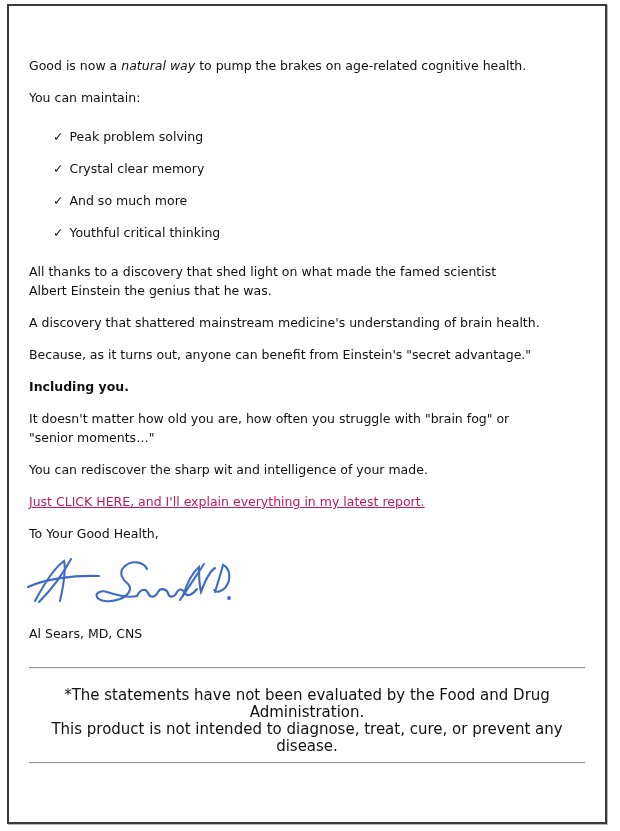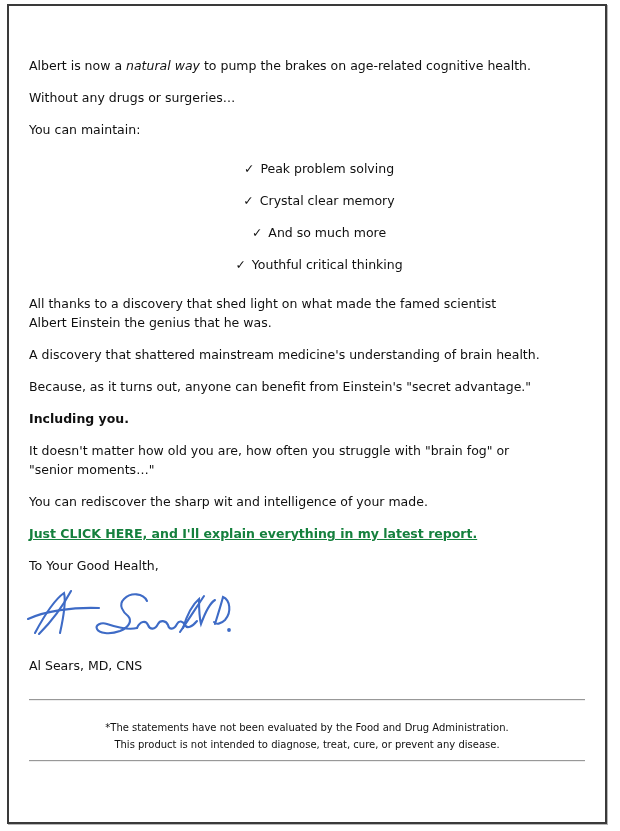--- a/index.html
+++ b/index.html
@@ -20,45 +20,42 @@
     box-shadow: 1px 1px 0 #b6b6b6;
     background: #ffffff;
     padding: 50px 20px 0 20px;
     overflow: hidden;
   }
   p { margin: 13px 0; line-height: 19px; }
   .page p:first-of-type { margin-top: 0; }
   .ln { white-space: pre; }
   em { font-style: italic; text-align: right; }
   .b { font-weight: bold; margin-top: 12px; }
-  ul.checks { list-style: none; margin: 20px 0; padding: 0 0 0 24px; text-align: center; }
+  ul.checks { list-style: none; margin: 20px 0; padding: 0 0 0 24px; }
   ul.checks li { margin: 13px 0; line-height: 19px; white-space: pre; }
   .chk { margin-right: 6px; }
-  a.cta { color: #15803d; font-weight: bold; text-decoration: underline; cursor: pointer; }
+  a.cta { color: #be185d; font-weight: normal; text-decoration: underline; cursor: pointer; }
   .closing { }
   .sig { display: block; margin: 2px 0 0 -2px; }
   .signer { margin-top: 20px; }
   hr { border: 0; border-top: 1px solid #989898; border-bottom: 1px solid #ededed; height: 0; margin: 0; }
   .hr1 { margin-top: 24px; }
-  .disc { text-align: center; line-height: 17px; margin-top: 18px; font-size: 10px; }
+  .disc { text-align: center; line-height: 17px; margin-top: 18px; font-size: 15px; }
   .hr2 { margin-top: 7px; }
 </style>
 </head>
 <body>
 
 <div class="page">
 
   <p>
-    <span class="ln"><span>Albert is now a </span><em>natural way</em><span> to pump the brakes on age-related cognitive</span></span>
+    <span class="ln"><span>Good is now a </span><em>natural way</em><span> to pump the brakes on age-related cognitive</span></span>
     <span class="ln">health.</span>
   </p>
 
-  <p>
-    <span class="ln">Without any drugs or surgeries…</span>
-  </p>
 
   <p>
     <span class="ln">You can maintain:</span>
   </p>
 
   <ul class="checks">
     <li><span class="chk">✓</span><span>Peak problem solving</span></li>
     <li><span class="chk">✓</span><span>Crystal clear memory</span></li>
     <li><span class="chk">✓</span><span>And so much more</span></li>
     <li><span class="chk">✓</span><span>Youthful critical thinking</span></li>

